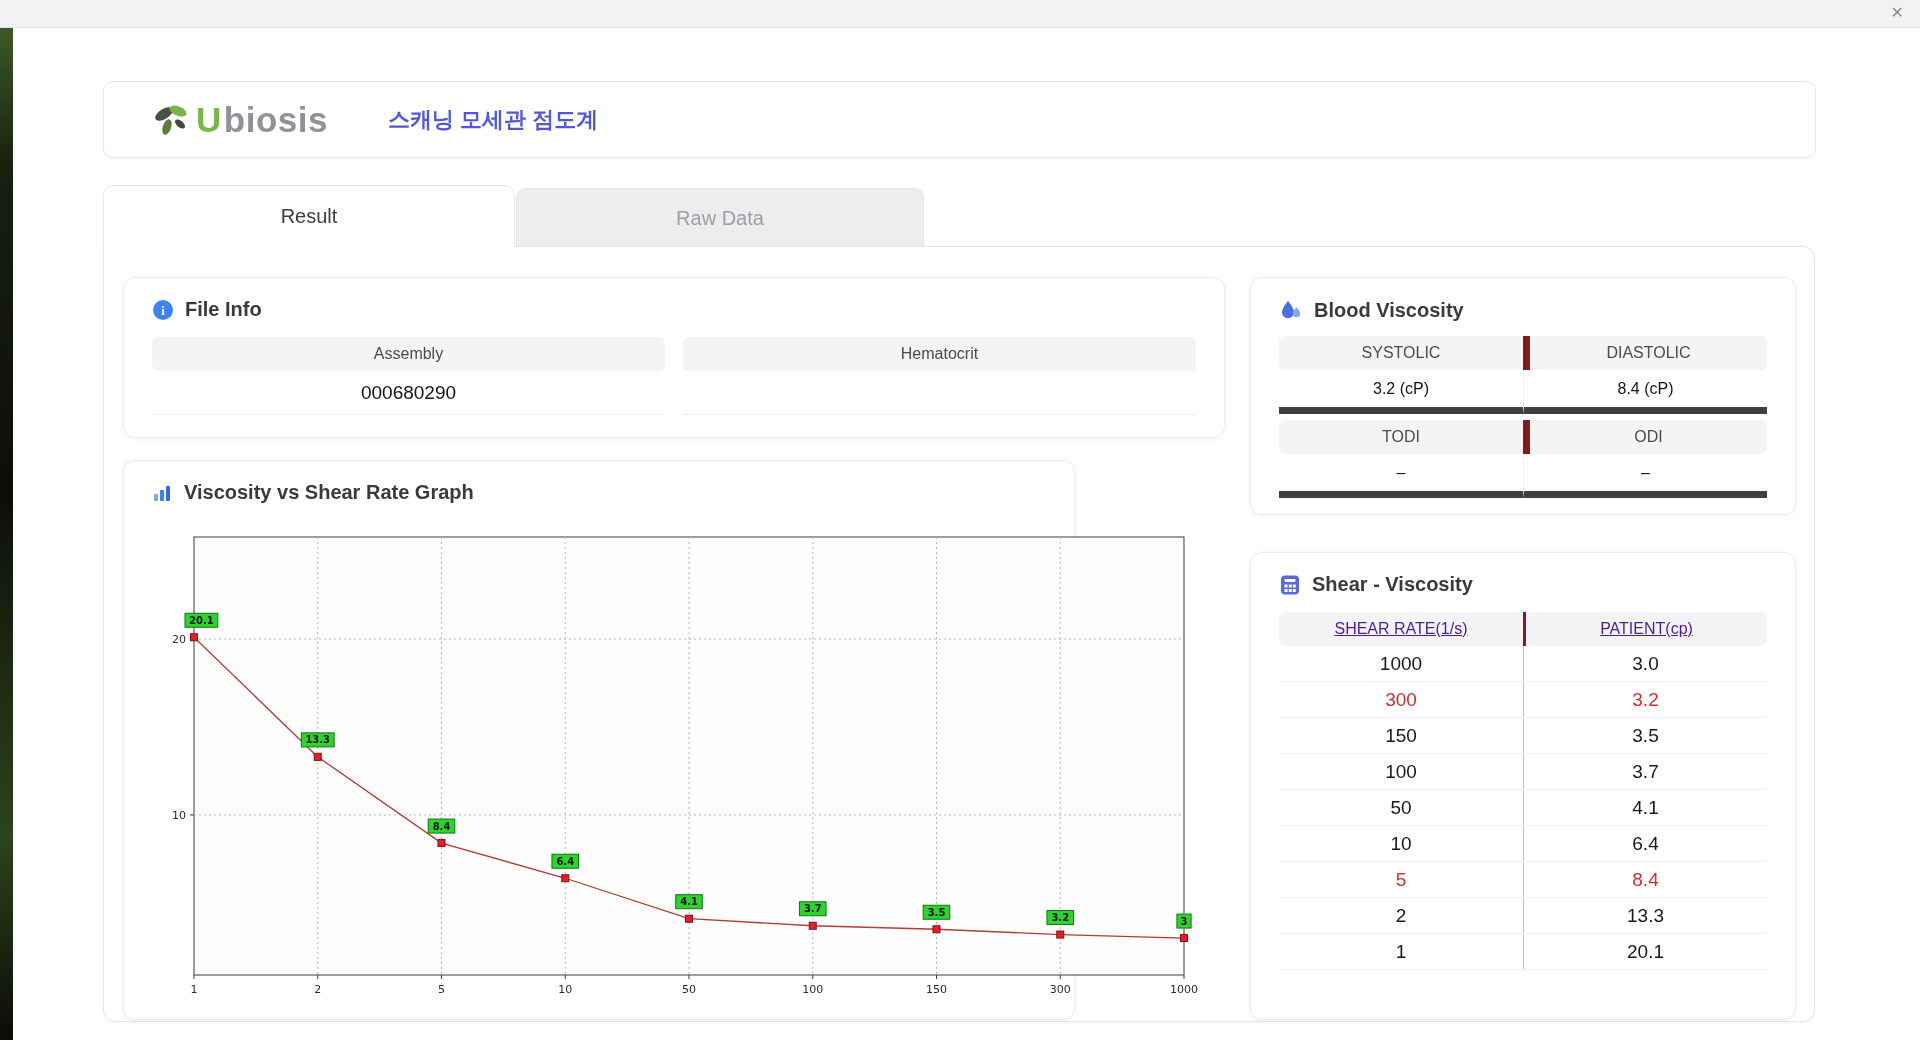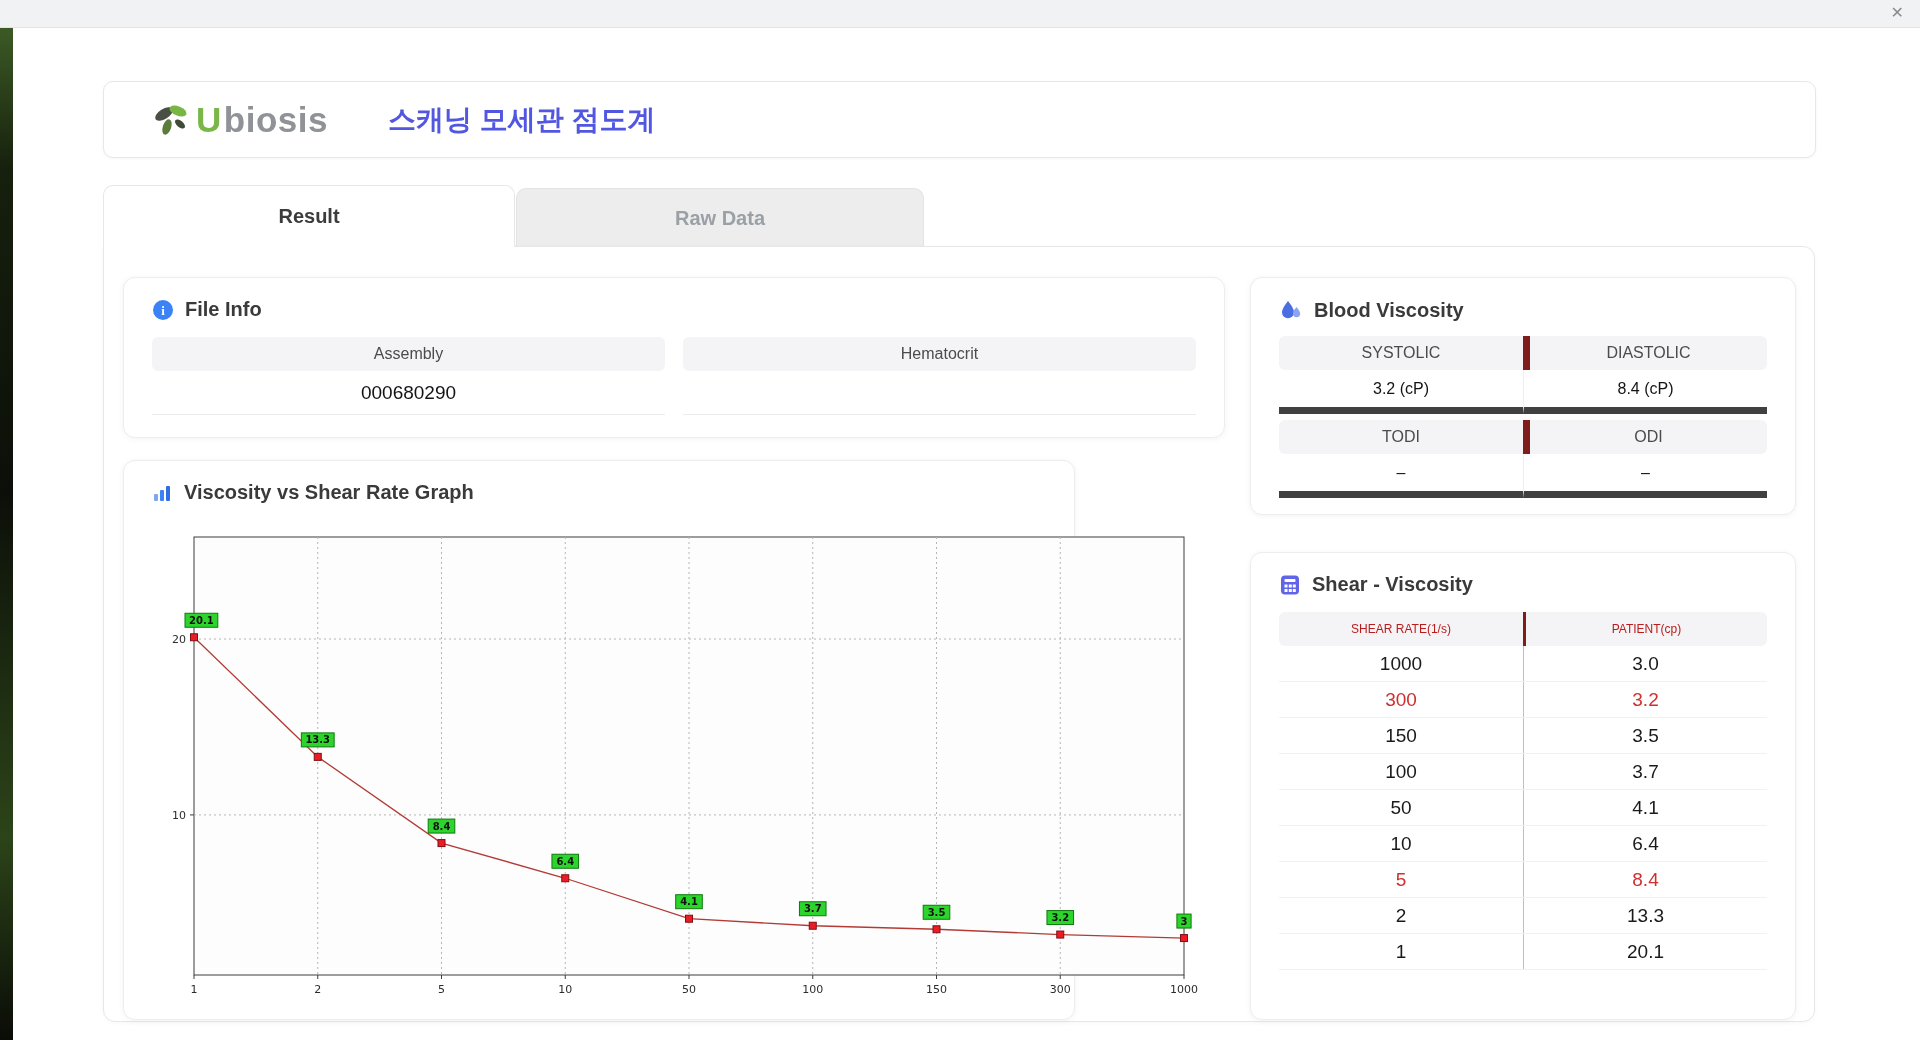--- a/index.html
+++ b/index.html
@@ -18,25 +18,25 @@
   .app { position:absolute; left:13px; top:28px; width:1907px; height:1012px; background:#ffffff; }
 
   
   .header-card { position:absolute; left:103px; top:81px; width:1713px; height:77px; background:#fff;
     border:1px solid #e7e7e7; border-radius:10px; box-shadow:0 1px 3px rgba(0,0,0,.04);
     display:flex; align-items:center; z-index:5; }
   .logo { display:flex; align-items:center; margin-left:46px; gap:2px; }
   .logo-text { font-size:35px; letter-spacing:.5px; }
   .logo-u { color:#7ab648; font-weight:700; }
   .logo-rest { color:#8f9296; font-weight:600; }
-  .app-title { margin-left:60px; color:#5157e0; font-size:28px; font-weight:700; }
+  .app-title { margin-left:60px; color:#5157e0; font-size:22px; font-weight:700; }
 
   
   .tab { position:absolute; display:flex; align-items:center; justify-content:center;
-    font-size:20px; font-weight:700; border-radius:10px 10px 0 0; cursor:pointer; }
+    font-size:20px; font-weight:400; border-radius:10px 10px 0 0; cursor:pointer; }
   .tab-result { left:103px; top:185px; width:412px; height:62px; background:#fff;
     border:1px solid #e7e7e7; border-bottom:none; color:#3c3c3c; z-index:3; }
   .tab-raw { left:516px; top:188px; width:408px; height:59px; background:#ededee;
     border:1px solid #e3e3e3; border-bottom:none; color:#9aa0a6; z-index:1; }
 
   
   .main-card { position:absolute; left:103px; top:246px; width:1712px; height:776px; background:#fff;
     border:1px solid #e7e7e7; border-radius:0 12px 12px 12px; z-index:2; box-shadow:0 1px 4px rgba(0,0,0,.03); }
 
   .panel { position:absolute; background:#fff; border:1px solid #ededed; border-radius:12px;
@@ -66,21 +66,21 @@
   .bv-grid .bv-label:nth-child(1) { border-radius:6px 0 0 6px; }
   .bv-grid .bv-label:nth-child(2) { border-radius:0 6px 6px 0; border-left:7px solid #7f1d1d; }
   .bv-value { height:44px; display:flex; align-items:center; justify-content:center;
     font-size:16px; color:#141414; border-bottom:7px solid #404040; }
   .bv-grid .bv-value:nth-child(4) { border-left:1px solid #efefef; }
 
   
   .sv-table { margin:16px 28px 0 28px; }
   .sv-head { display:grid; grid-template-columns:1fr 1fr; background:#f4f4f6; border-radius:6px; }
   .sv-head-cell { height:34px; display:flex; align-items:center; justify-content:center;
-    font-size:12px; color:#b91c1c; }
+    font-size:16px; color:#4c1d95;text-decoration:underline; }
   .sv-head .sv-head-cell:nth-child(2) { border-left:3px solid #7f1d1d; }
   .sv-row { display:grid; grid-template-columns:1fr 1fr; border-bottom:1px solid #f1f1f1; }
   .sv-cell { height:35px; display:flex; align-items:center; justify-content:center;
     font-size:19px; color:#1a1a1a; }
   .sv-row .sv-cell:nth-child(2) { border-left:1px solid #fca5a5; }
 
   
   .chart-svg { position:absolute; left:30px; top:68px; }
   .chart-svg text { font-family:"DejaVu Sans", sans-serif; }
 </style>

